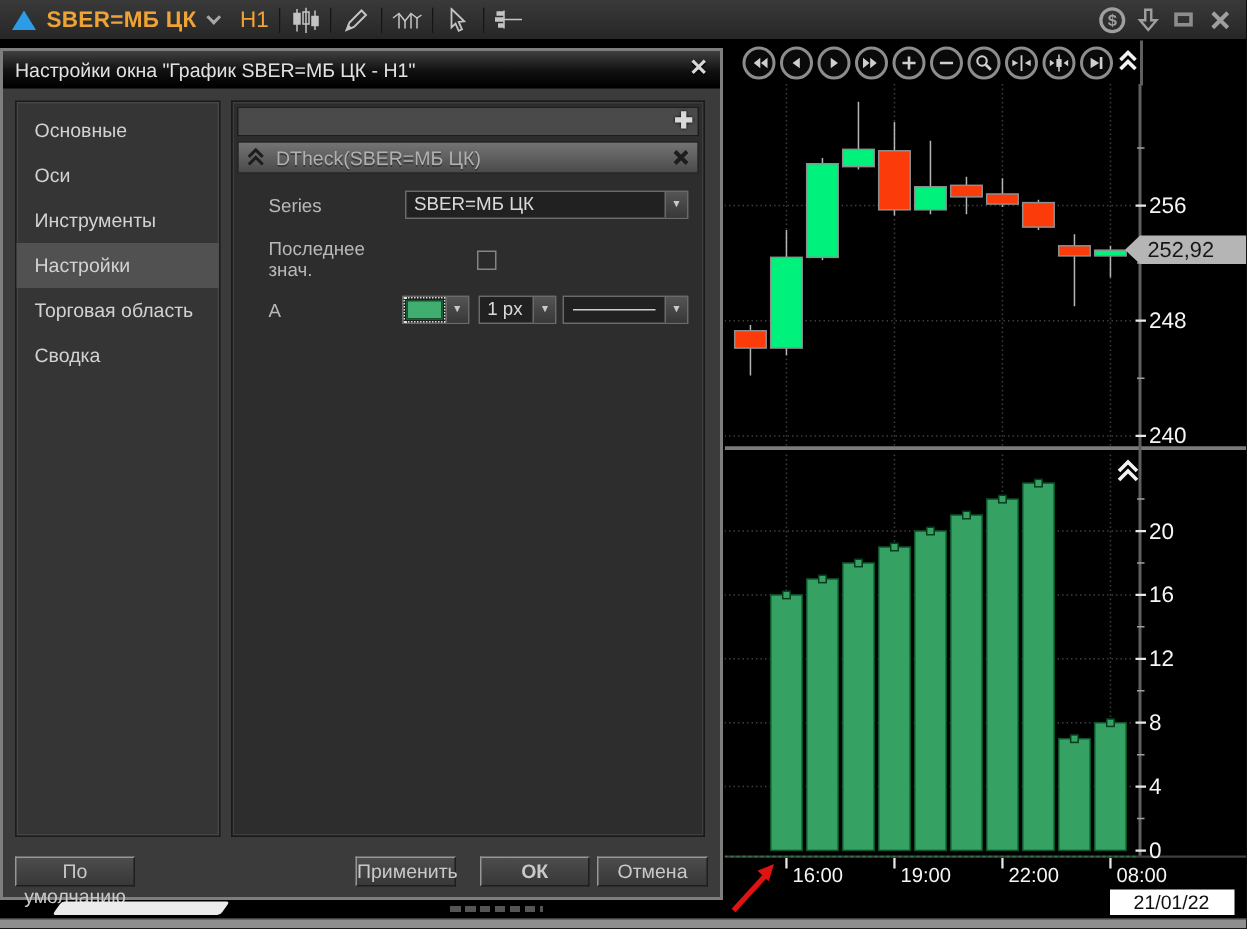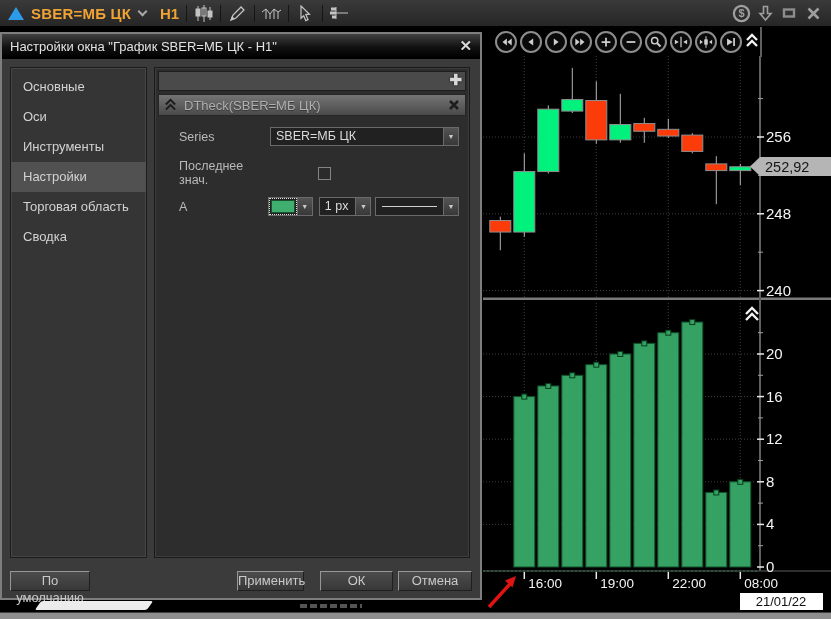--- a/index.html
+++ b/index.html
@@ -7,21 +7,21 @@
   .app{position:relative;width:831px;height:619px;background:#000;overflow:hidden;
        font-family:"Liberation Sans",sans-serif;-webkit-font-smoothing:antialiased;}
 
   
   .topbar{position:absolute;left:0;top:0;width:831px;height:27px;
           background:linear-gradient(#3a3a3a,#262626);border-bottom:1px solid #000;
           display:flex;align-items:center;}
   .logo-tri{width:0;height:0;border-left:8px solid transparent;border-right:8px solid transparent;
             border-bottom:13px solid #2d9ce8;margin:0 7px 0 8px;}
   .symbol{color:#f0a335;font-size:15px;font-weight:bold;letter-spacing:.2px;}
-  .tf{color:#f0a335;font-size:15px;font-weight:bold;margin:0 4px;}
+  .tf{color:#f0a335;font-size:15px;font-weight:normal;margin:0 4px;}
   .chev-down{width:7px;height:7px;border-left:2px solid #a8a8a8;border-bottom:2px solid #a8a8a8;
              transform:rotate(-45deg);margin:-3px 10px 0 8px;}
   .tb-sep{width:1px;height:17px;background:#4e4e4e;border-right:1px solid #151515;margin:0 3px;}
   .tb-btn{width:27px;height:24px;display:flex;align-items:center;justify-content:center;}
   .tb-right{margin-left:auto;display:flex;align-items:center;padding-right:6px;}
   .tb-right .tb-btn{width:24px;}
 
   
   .dialog{position:absolute;left:0;top:32px;width:482px;height:568px;background:#3b3b3b;
           border:2px solid #7e7e7e;box-shadow:0 0 0 1px #000;}
@@ -406,21 +406,21 @@
           <span class="line-field">
               <span class="line-sample"></span>
             </span>
           <span class="arr">▼</span>
         </div>
       </div>
     </div>
 
     <div class="btn" style="left:8px;bottom:7px;width:80px;">По умолчанию</div>
     <div class="btn" style="left:235px;bottom:7px;width:67px;">Применить</div>
-    <div class="btn" style="left:318px;bottom:7px;width:73px;">ОК</div>
+    <div class="btn" style="left:318px;bottom:7px;width:73px;font-weight:bold;">ОК</div>
     <div class="btn" style="left:396px;bottom:7px;width:74px;">Отмена</div>
   </div>
 
   <div class="smudge1"></div>
   <div class="smudge2"></div>
 
   <div class="statusbar"></div>
 </div>
 
 </body></html>

